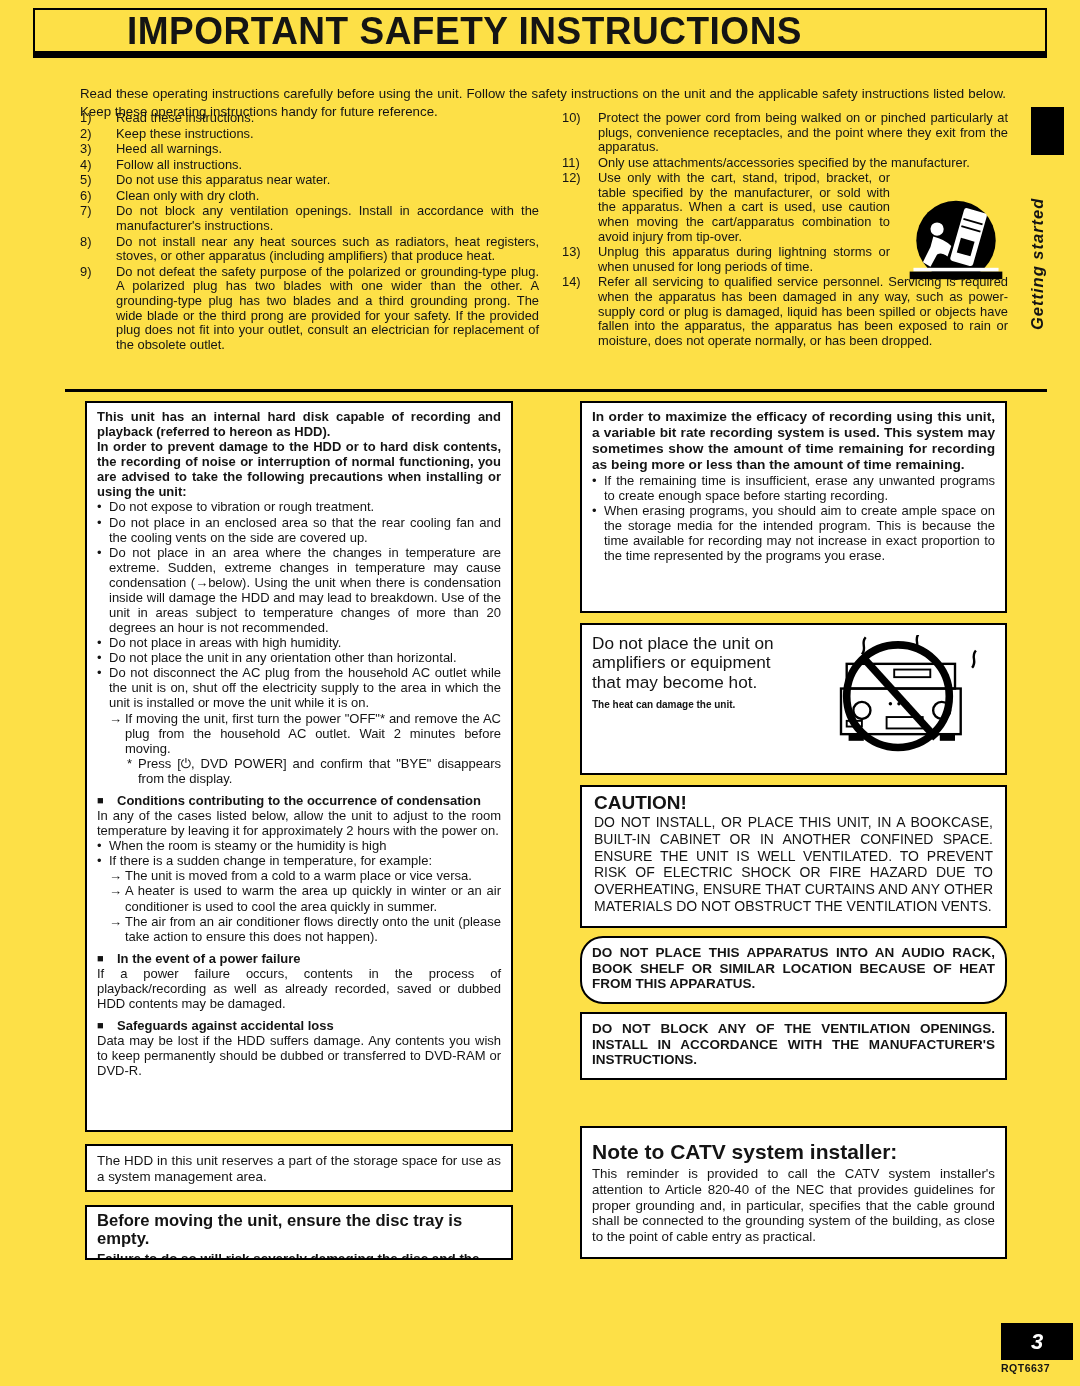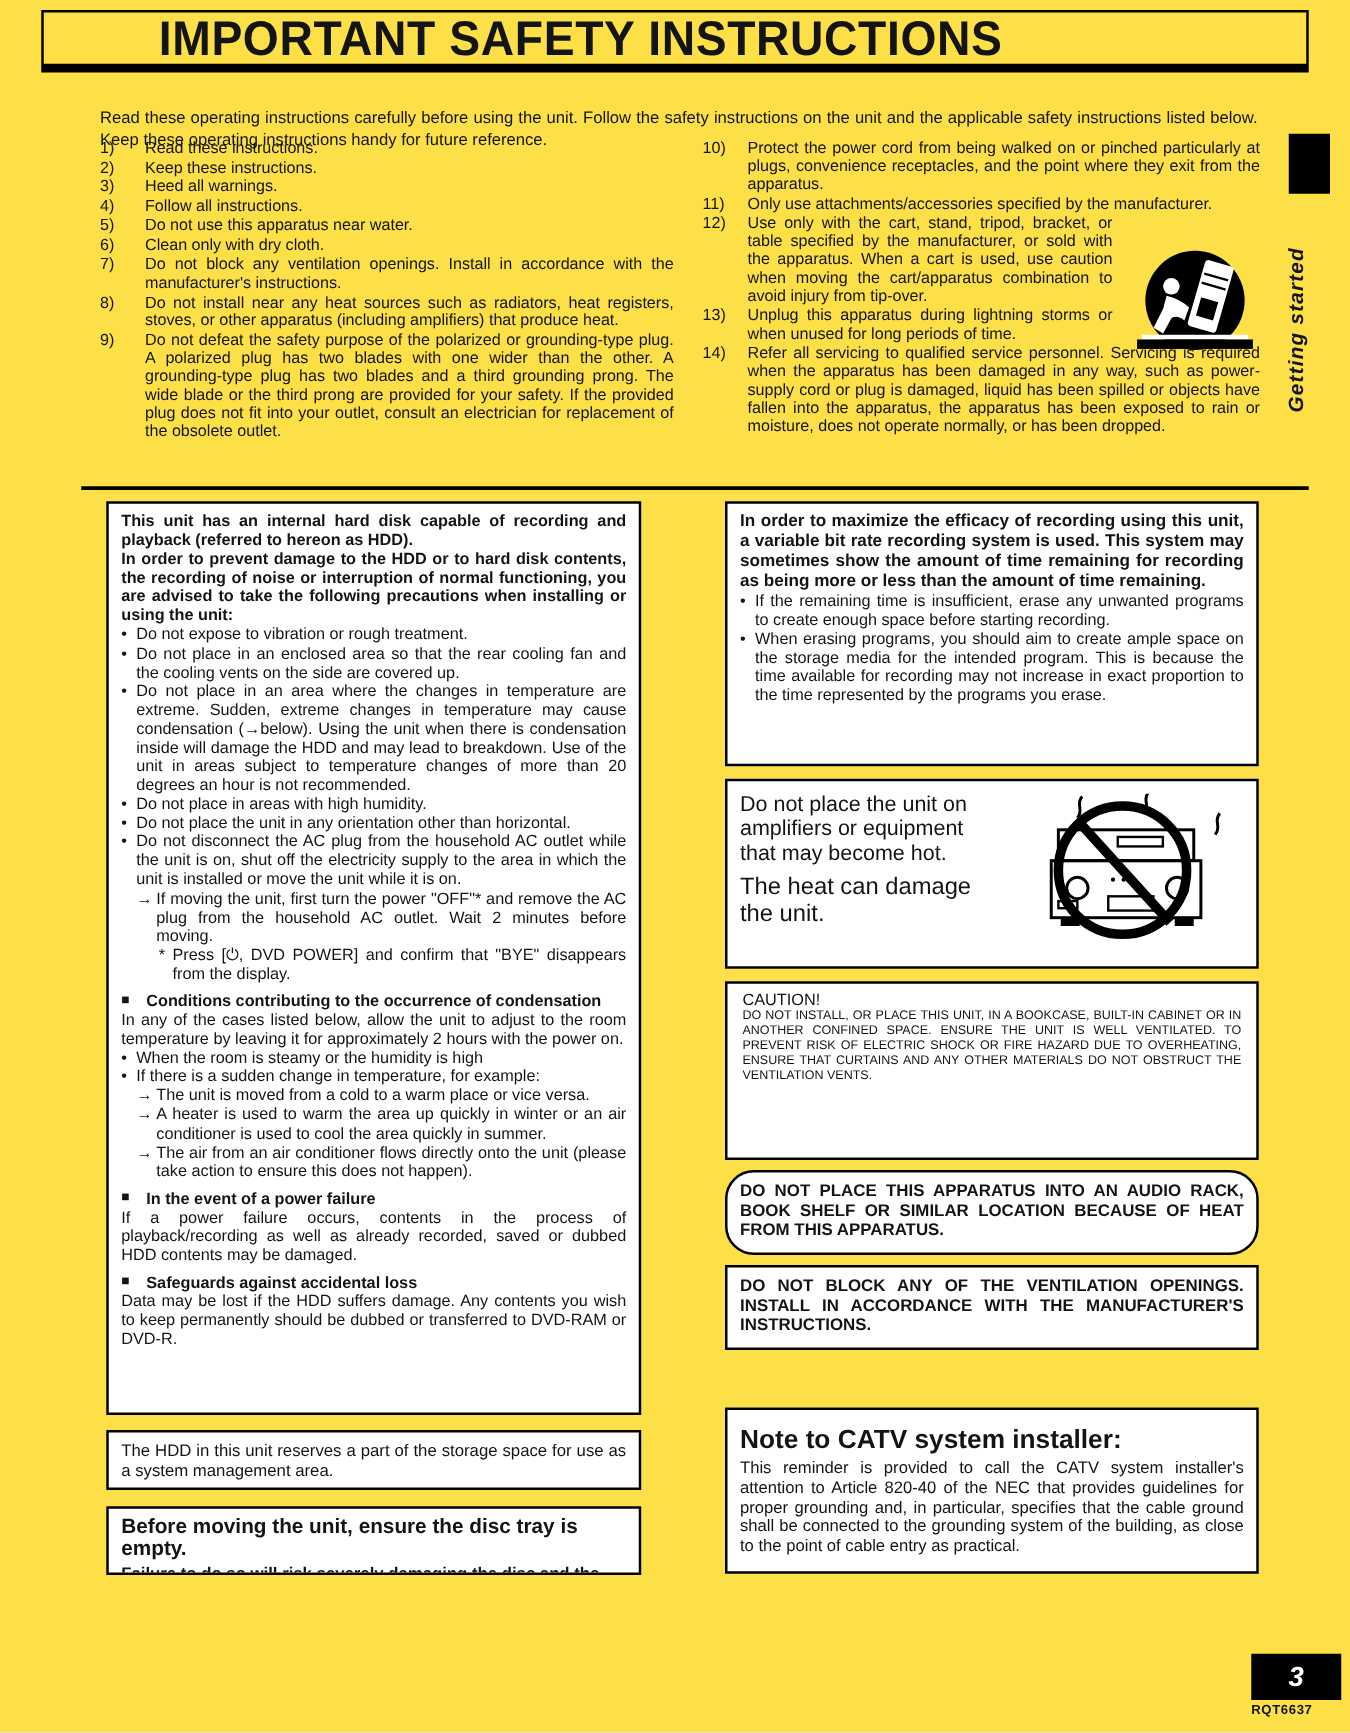--- a/index.html
+++ b/index.html
@@ -61,25 +61,25 @@
   #storage-box { left:85px; top:1144px; width:428px; height:48px; font-size:13.4px; padding-top:7px; }
   #tray-box    { left:85px; top:1205px; width:428px; height:55px; padding:5px 10px; }
   #tray-box .h { font-size:16.6px; font-weight:bold; line-height:1.1; }
   #tray-box .s { font-size:13.4px; font-weight:bold; margin-top:2px; }
   
   #vbr-box     { left:580px; top:401px; width:427px; height:212px; }
   #vbr-box .lead { font-size:13.7px; }
   #hot-box     { left:580px; top:623px; width:427px; height:152px; display:flex; padding:9px 10px; }
   #hot-box .hot-text { width:208px; flex:none; }
   #hot-box .hot-head { font-size:17.2px; font-weight:normal; line-height:1.13; }
-  #hot-box .hot-body { font-size:19px; margin-top:7px; }
+  #hot-box .hot-body { font-size:10px; margin-top:7px;font-weight:bold; }
   #hot-box .hot-art  { flex:1; display:flex; align-items:center; justify-content:center; }
   #caution-box { left:580px; top:785px; width:427px; height:143px; padding:5px 12px; }
-  #caution-box .c-head { font-size:13px; font-weight:normal; }
-  #caution-box .c-body { font-size:10px; line-height:1.2; }
+  #caution-box .c-head { font-size:19px; font-weight:bold; }
+  #caution-box .c-body { font-size:14px; line-height:1.2; }
   #rack-box    { left:580px; top:936px; width:427px; height:68px; font-size:13.5px; padding-top:7px;border-radius:23px; }
   #vent-box    { left:580px; top:1012px; width:427px; height:68px; font-size:13.5px; padding-top:7px; }
   #catv-box    { left:580px; top:1126px; width:427px; height:133px; padding:12px 10px; }
   #catv-box .catv-head { font-size:21px; font-weight:bold; margin-bottom:2px; }
   #catv-box .catv-body { font-size:13.3px; line-height:1.18; }
   
   .side-square { position:absolute; left:1031px; top:107px; width:33px; height:48px; background:#000; }
   .side-label {
     position:absolute; left:1028px; top:165px; height:165px; width:24px;
     writing-mode:vertical-rl; transform:rotate(180deg);

